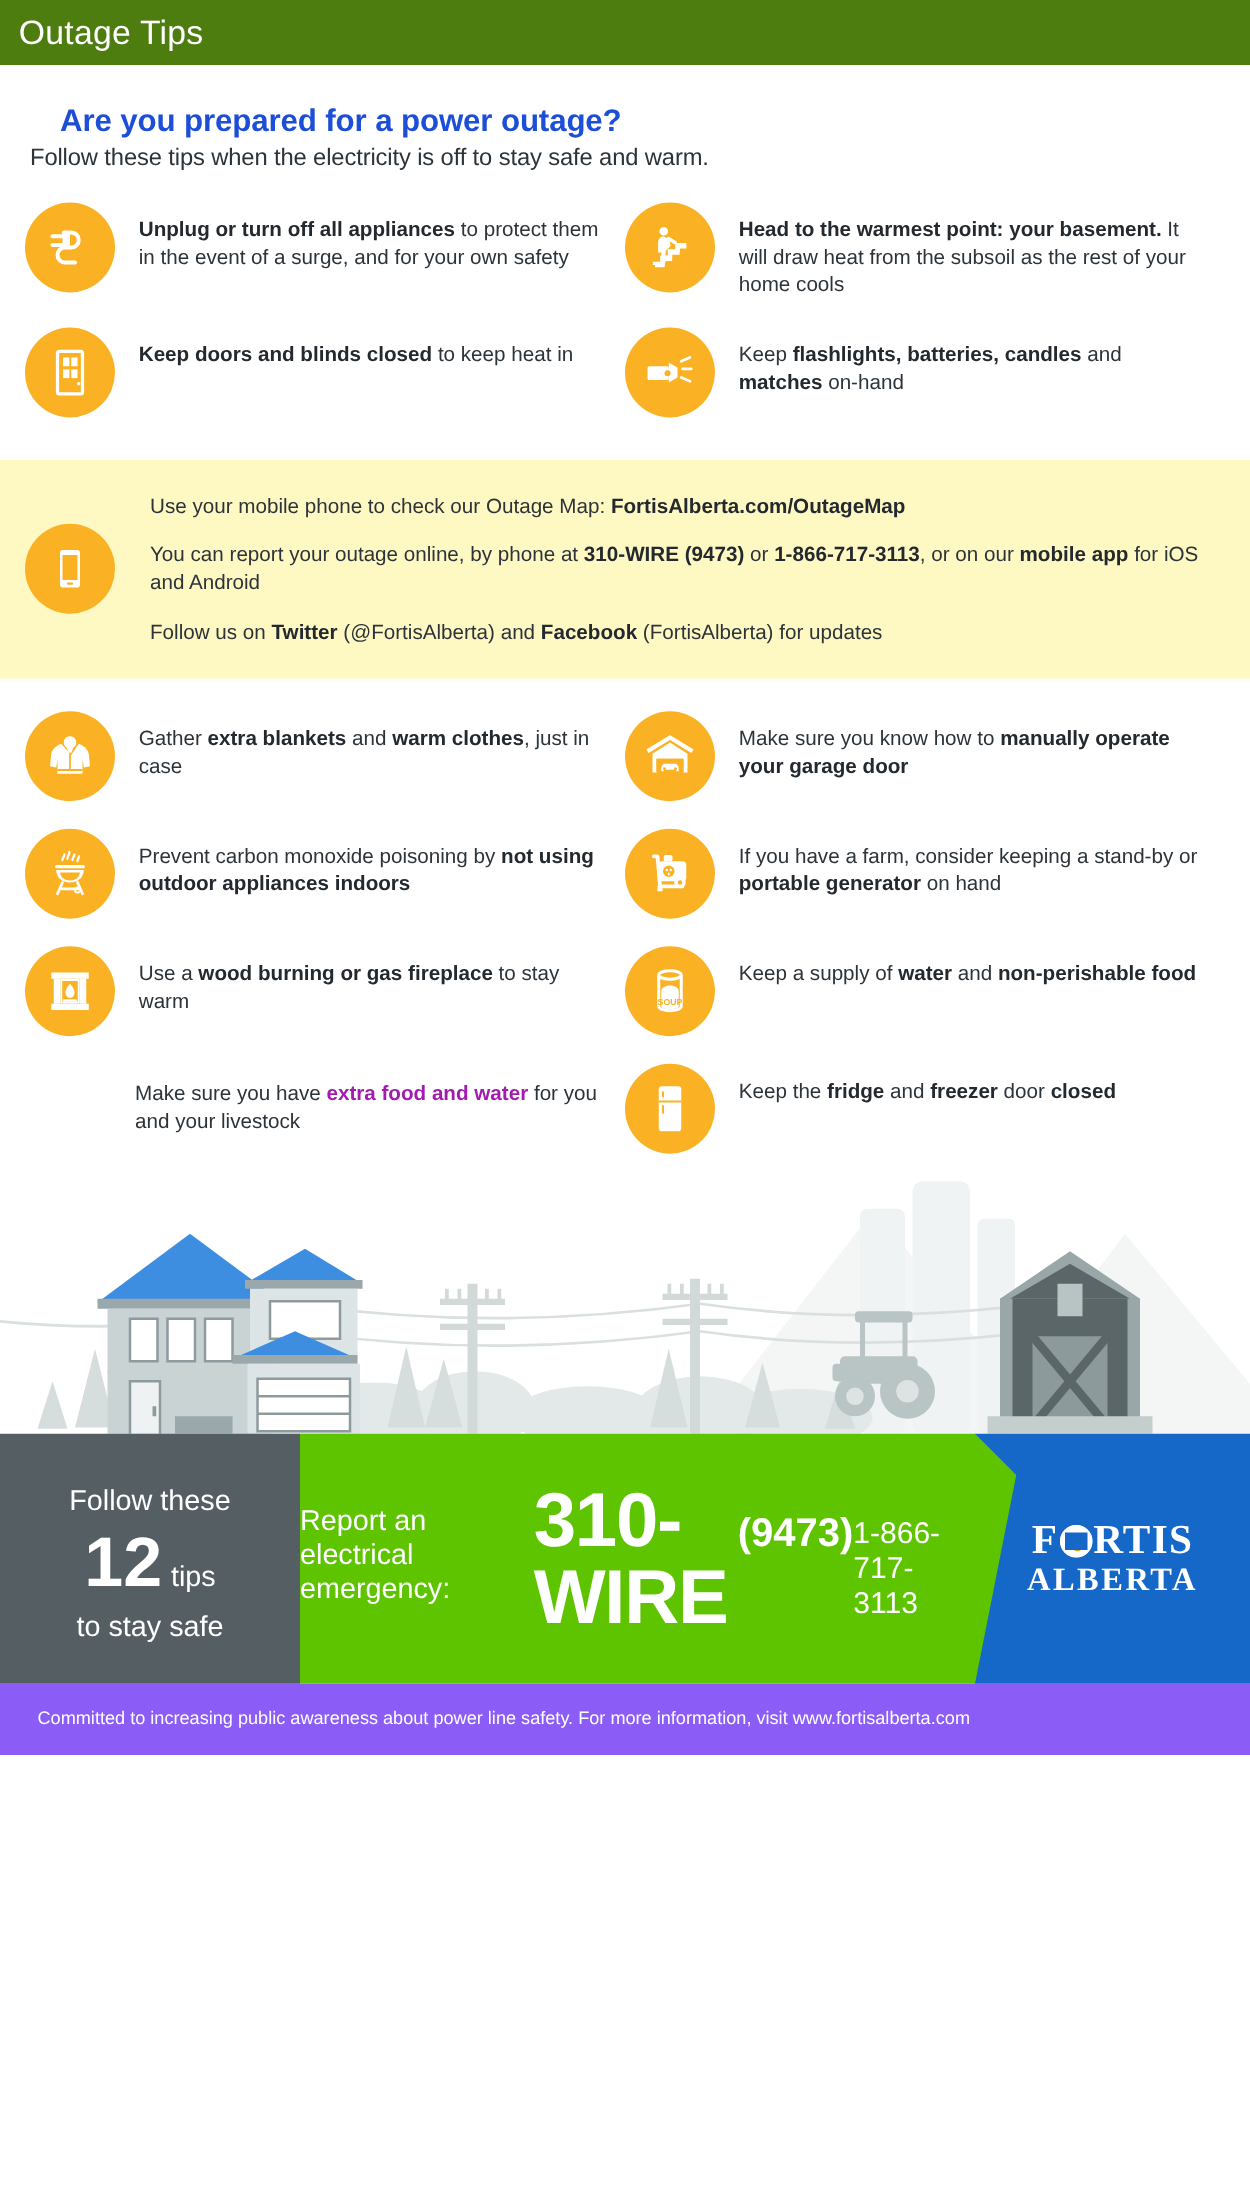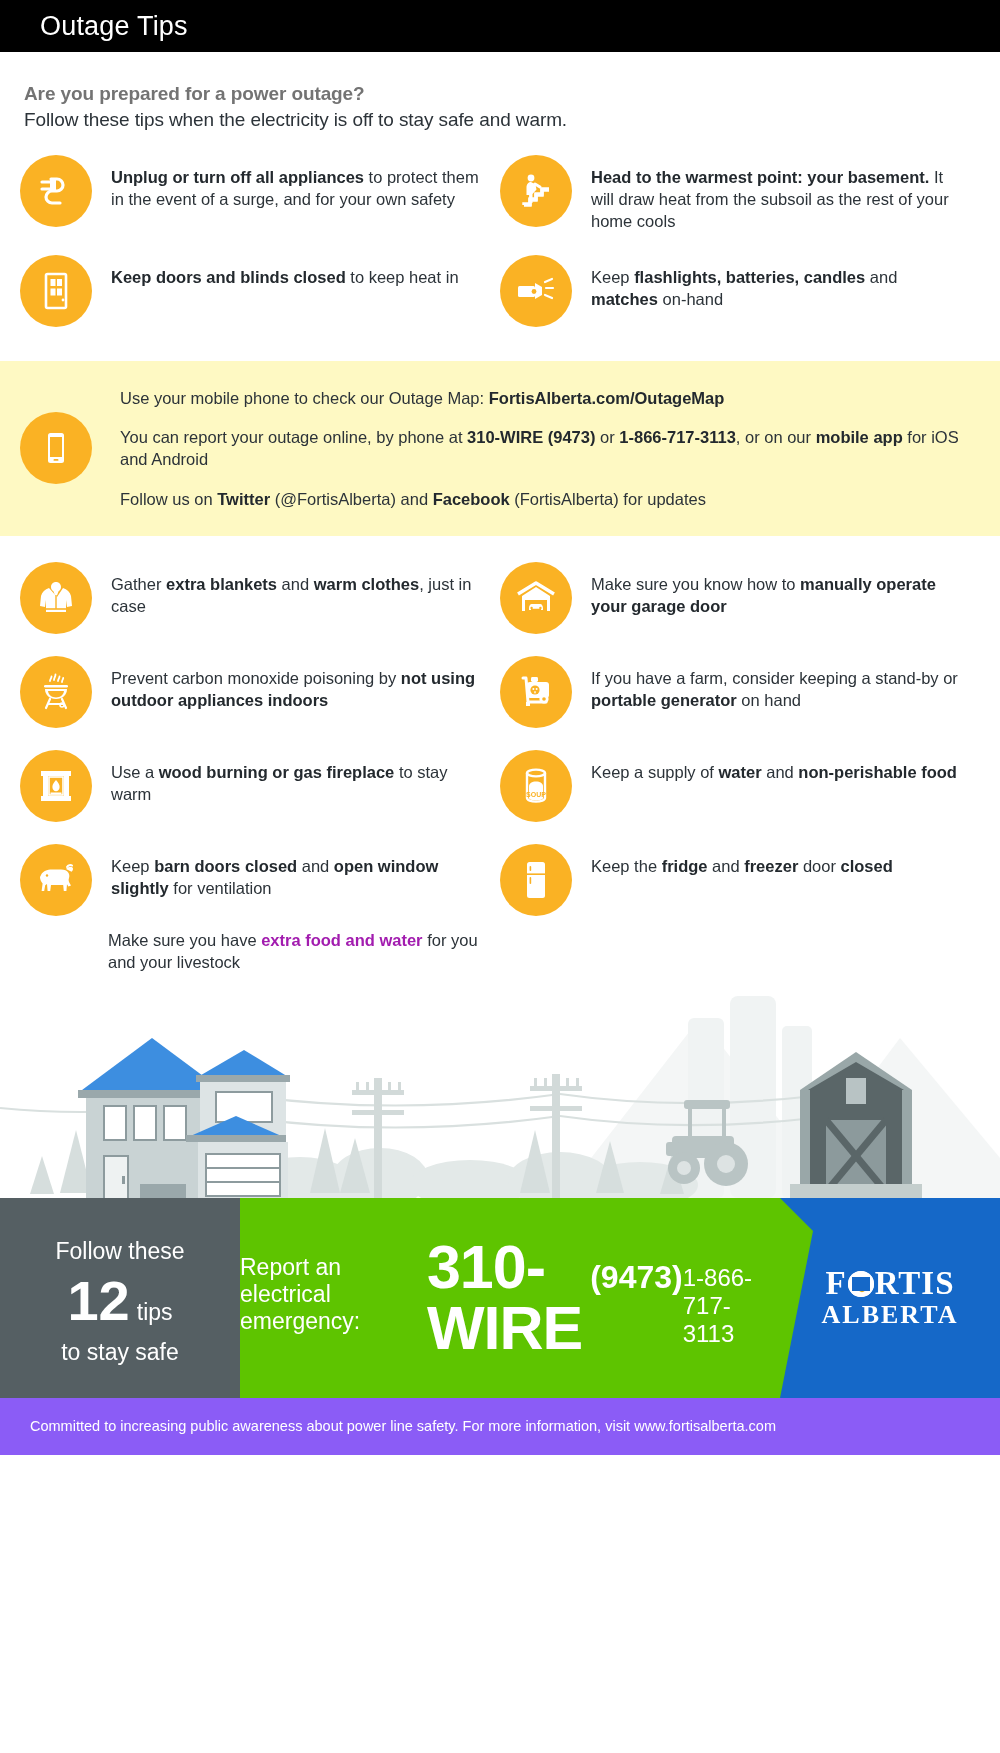--- a/index.html
+++ b/index.html
@@ -6,39 +6,40 @@
   html, body {
     width: 1000px;
     background: #ffffff;
     font-family: "Liberation Sans", sans-serif;
   }
   body { width: 1000px; height: 1753px; position: relative; overflow: hidden; }
 
   
   .header {
     height: 52px;
-    background: #000000;
-    display: flex;
-    align-items: center;
-    padding-left: 40px;
+    background: #4d7c0f;
+    display: flex;
+    align-items: center;
+    padding-left: 15px;
   }
   .header-title {
     color: #ffffff;
     font-size: 27px;
     font-weight: 400;
     letter-spacing: .2px;
   }
 
   
   .intro { padding: 31px 24px 0 24px; }
   .intro-head {
-    font-size: 19px;
+    font-size: 25px;
     font-weight: bold;
-    color: #737373;
+    color: #1d4ed8;
     letter-spacing: -.1px;
+    margin-left: 24px;
   }
   .intro-sub {
     font-size: 19px;
     color: #2c3339;
     margin-top: 4px;
     letter-spacing: -.1px;
   }
 
   
   .tips-top {
@@ -434,33 +435,20 @@
         <path d="M15 22c0-2.6 3-4.6 7-4.6s7 2 7 4.6v12c0 1.4-3 2.4-7 2.4s-7-1-7-2.4z" fill="#fff"></path>
         <text x="22" y="33.4" font-family="Liberation Sans, sans-serif" font-size="7" font-weight="bold" fill="#fab224" text-anchor="middle">SOUP</text>
       </svg>
     </div>
     <div class="tip-text">
       <span>Keep a supply of </span><b>water</b><span> and </span><b>non-perishable food</b><span></span>
     </div>
   </div>
 
   <div>
-    <div class="tip">
-      <div class="tip-icon">
-        <svg width="46" height="46" viewBox="0 0 46 46">
-          <path d="M33 12c2-2 5-3 6.5-1.5 1 1 .5 3-1 4.2" fill="#fff"></path>
-          <path d="M8 18c2-4 6-5.5 11-5.5h9c3.5 0 6 1 7.4 3.2 1 1.6 1.2 3.6.6 5.4-.6 1.8-.4 3.2.4 4.6l1.6 2.8-2.6 1-1.4-2.2-.6 6.6h-2.6l-.6-6H18l-.8 6h-2.6l-.6-6.8-1.8 1.2-1 5.6H8.6l1-7.4c-1.6-1.6-2.6-4-2.6-6.4z" fill="#fff"></path>
-          <circle cx="14" cy="18.5" r="1.2" fill="#fab224"></circle>
-          <path d="M34 10c1-1.6 3.6-2.6 5-1.4" stroke="#fff" stroke-width="2" fill="none" stroke-linecap="round"></path>
-        </svg>
-      </div>
-      <div class="tip-text">
-        <span>Keep </span><b>barn doors closed</b><span> and </span><b>open window slightly</b><span> for ventilation</span>
-      </div>
-    </div>
     <div class="tip-extra">
       <span>Make sure you have </span><b>extra food and water</b><span> for you and your livestock</span>
     </div>
   </div>
 
   <div class="tip">
     <div class="tip-icon">
       <svg width="44" height="44" viewBox="0 0 44 44">
         <rect x="13" y="4" width="18" height="36" rx="2.5" fill="#fff"></rect>
         <rect x="13" y="15.4" width="18" height="1.6" fill="#fab224"></rect>

